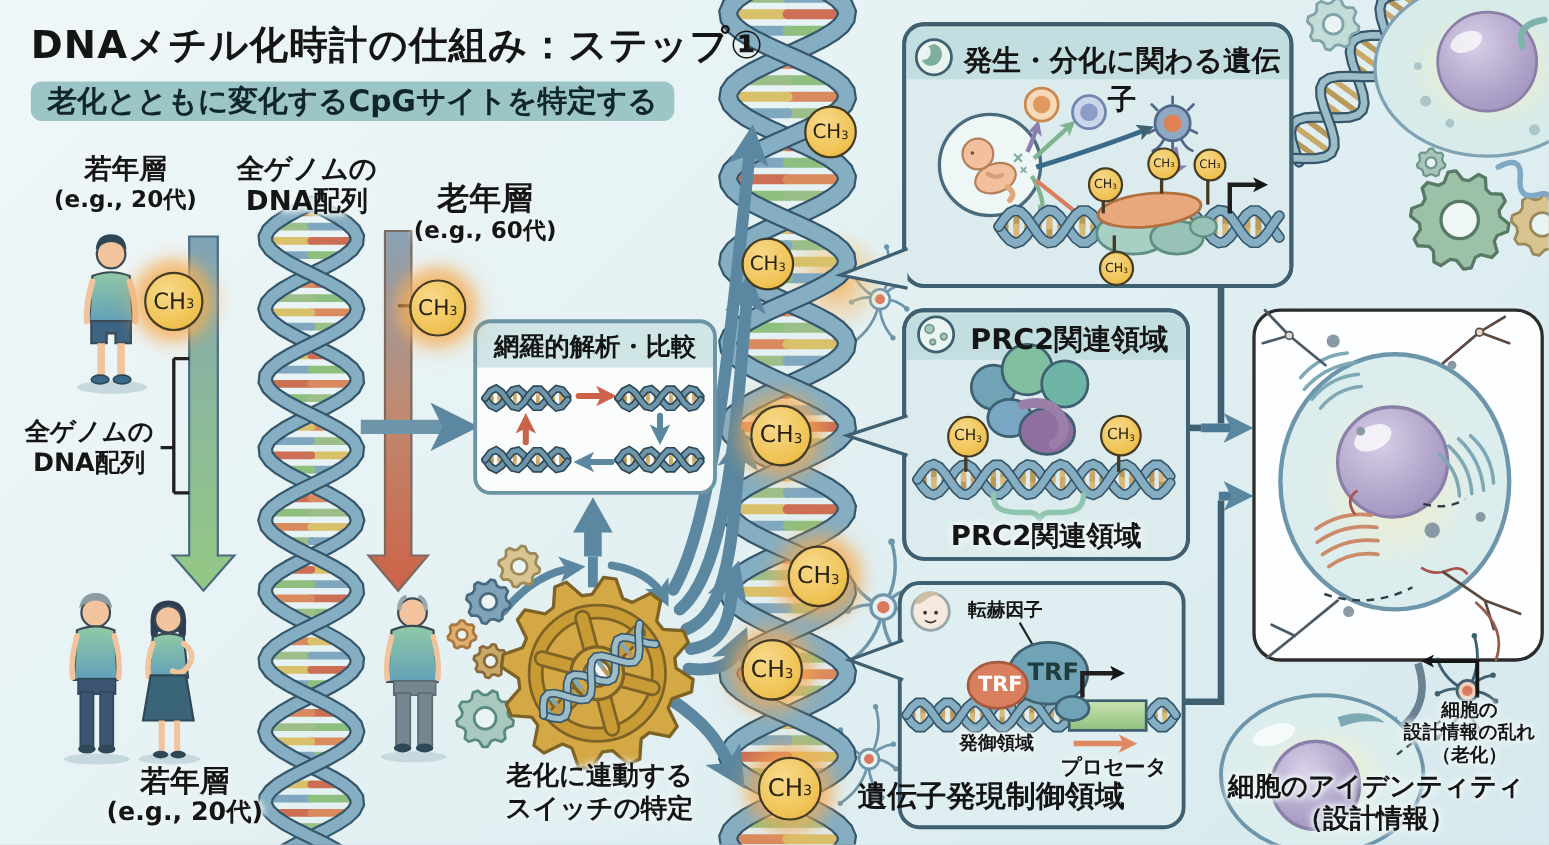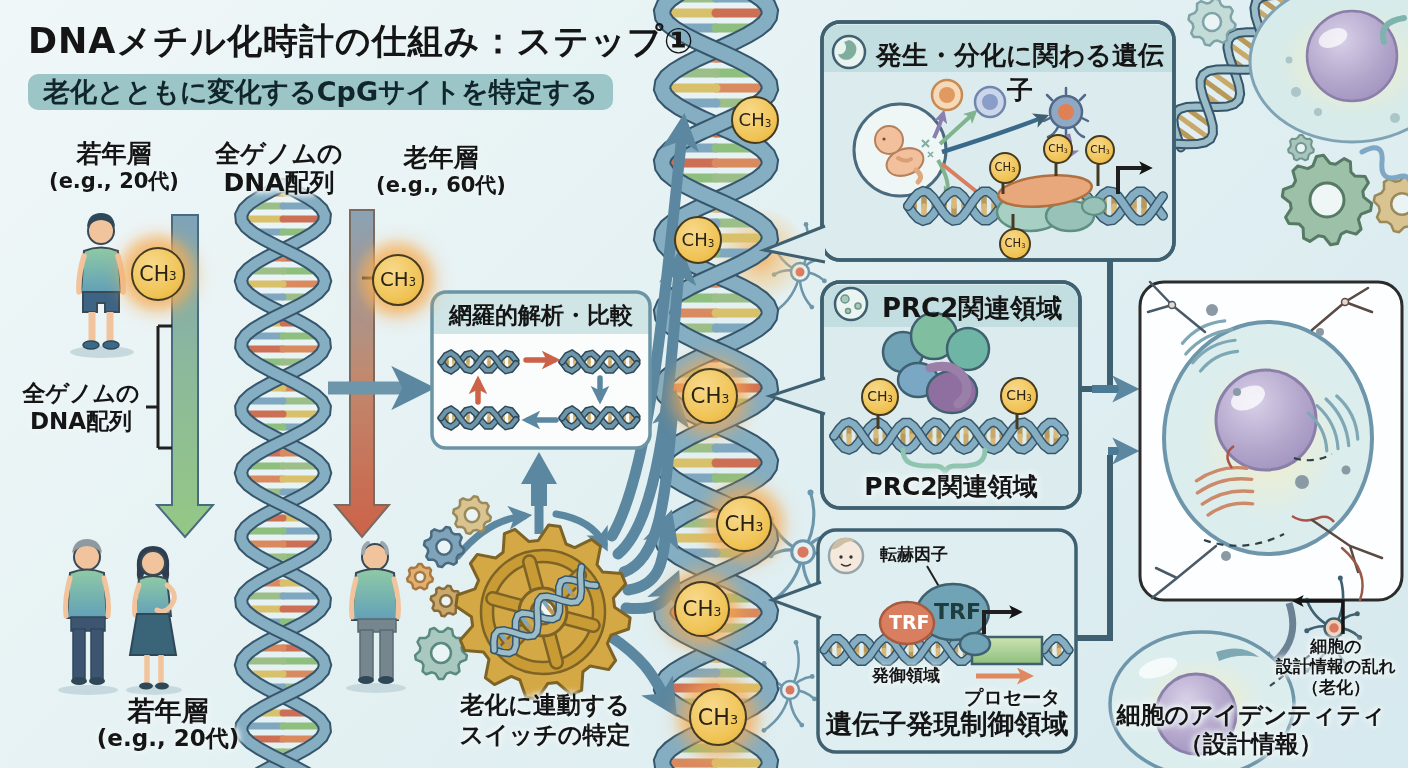--- a/index.html
+++ b/index.html
@@ -985,21 +985,21 @@
 
 <div class="t ctr halo" style="left:38px;top:140px;width:152px;line-height:1.15;">
   <div style="font-size:25px;">若年層</div>
   <div style="font-size:21px;">(e.g., 20代)</div>
 </div>
 <div class="t ctr halo" style="left:205px;top:140px;width:148px;line-height:1.15;">
   <div style="font-size:25px;">全ゲノムの</div>
   <div style="font-size:25px;">DNA配列</div>
 </div>
 <div class="t ctr halo" style="left:366px;top:144px;width:150px;line-height:1.15;">
-  <div style="font-size:25px;">老年層</div>
+  <div style="font-size:29px;margin-top:20px;">老年層</div>
   <div style="font-size:21px;">(e.g., 60代)</div>
 </div>
 <div class="t ctr halo" style="left:18px;top:380px;width:126px;line-height:1.2;">
   <div style="font-size:23px;">全ゲノムの</div>
   <div style="font-size:23px;">DNA配列</div>
 </div>
 <div class="t ctr halo" style="left:86px;top:696px;width:164px;line-height:1.12;">
   <div style="font-size:27px;">若年層</div>
   <div style="font-size:23px;">(e.g., 20代)</div>
 </div>
@@ -1012,21 +1012,21 @@
 
 <div class="t ctr" style="left:872px;top:38px;width:296px;font-size:26px;font-weight:800;">発生・分化に関わる遺伝子</div>
 <div class="t" style="left:882px;top:291px;font-size:26px;font-weight:800;">PRC2関連領域</div>
 <div class="t ctr halo" style="left:856px;top:470px;width:190px;font-size:25px;font-weight:800;">PRC2関連領域</div>
 
 <div class="t" style="left:880px;top:543px;font-size:17px;">転赫因子</div>
 <div class="t" style="left:889px;top:611px;font-size:19px;font-weight:800;color:#ffffff;">TRF</div>
 <div class="t" style="left:934px;top:599px;font-size:22px;font-weight:800;color:#1f3d3d;">TRF</div>
 <div class="t halo" style="left:872px;top:664px;font-size:17px;">発御領域</div>
 <div class="t halo" style="left:964px;top:685px;font-size:19px;font-weight:800;">プロセータ</div>
-<div class="t ctr" style="left:822px;top:706px;width:250px;font-size:27px;font-weight:800;">遺伝子発現制御領域</div>
+<div class="t ctr" style="left:776px;top:706px;width:250px;font-size:27px;font-weight:800;">遺伝子発現制御領域</div>
 
 <div class="t ctr halo" style="left:1266px;top:636px;width:140px;line-height:1.2;">
   <div style="font-size:17px;">細胞の</div>
   <div style="font-size:17px;">設計情報の乱れ</div>
   <div style="font-size:17px;">（老化）</div>
 </div>
 <div class="t ctr halo" style="left:1098px;top:701px;width:306px;line-height:1.2;">
   <div style="font-size:24px;font-weight:800;">細胞のアイデンティティ</div>
   <div style="font-size:24px;font-weight:800;">（設計情報）</div>
 </div>

